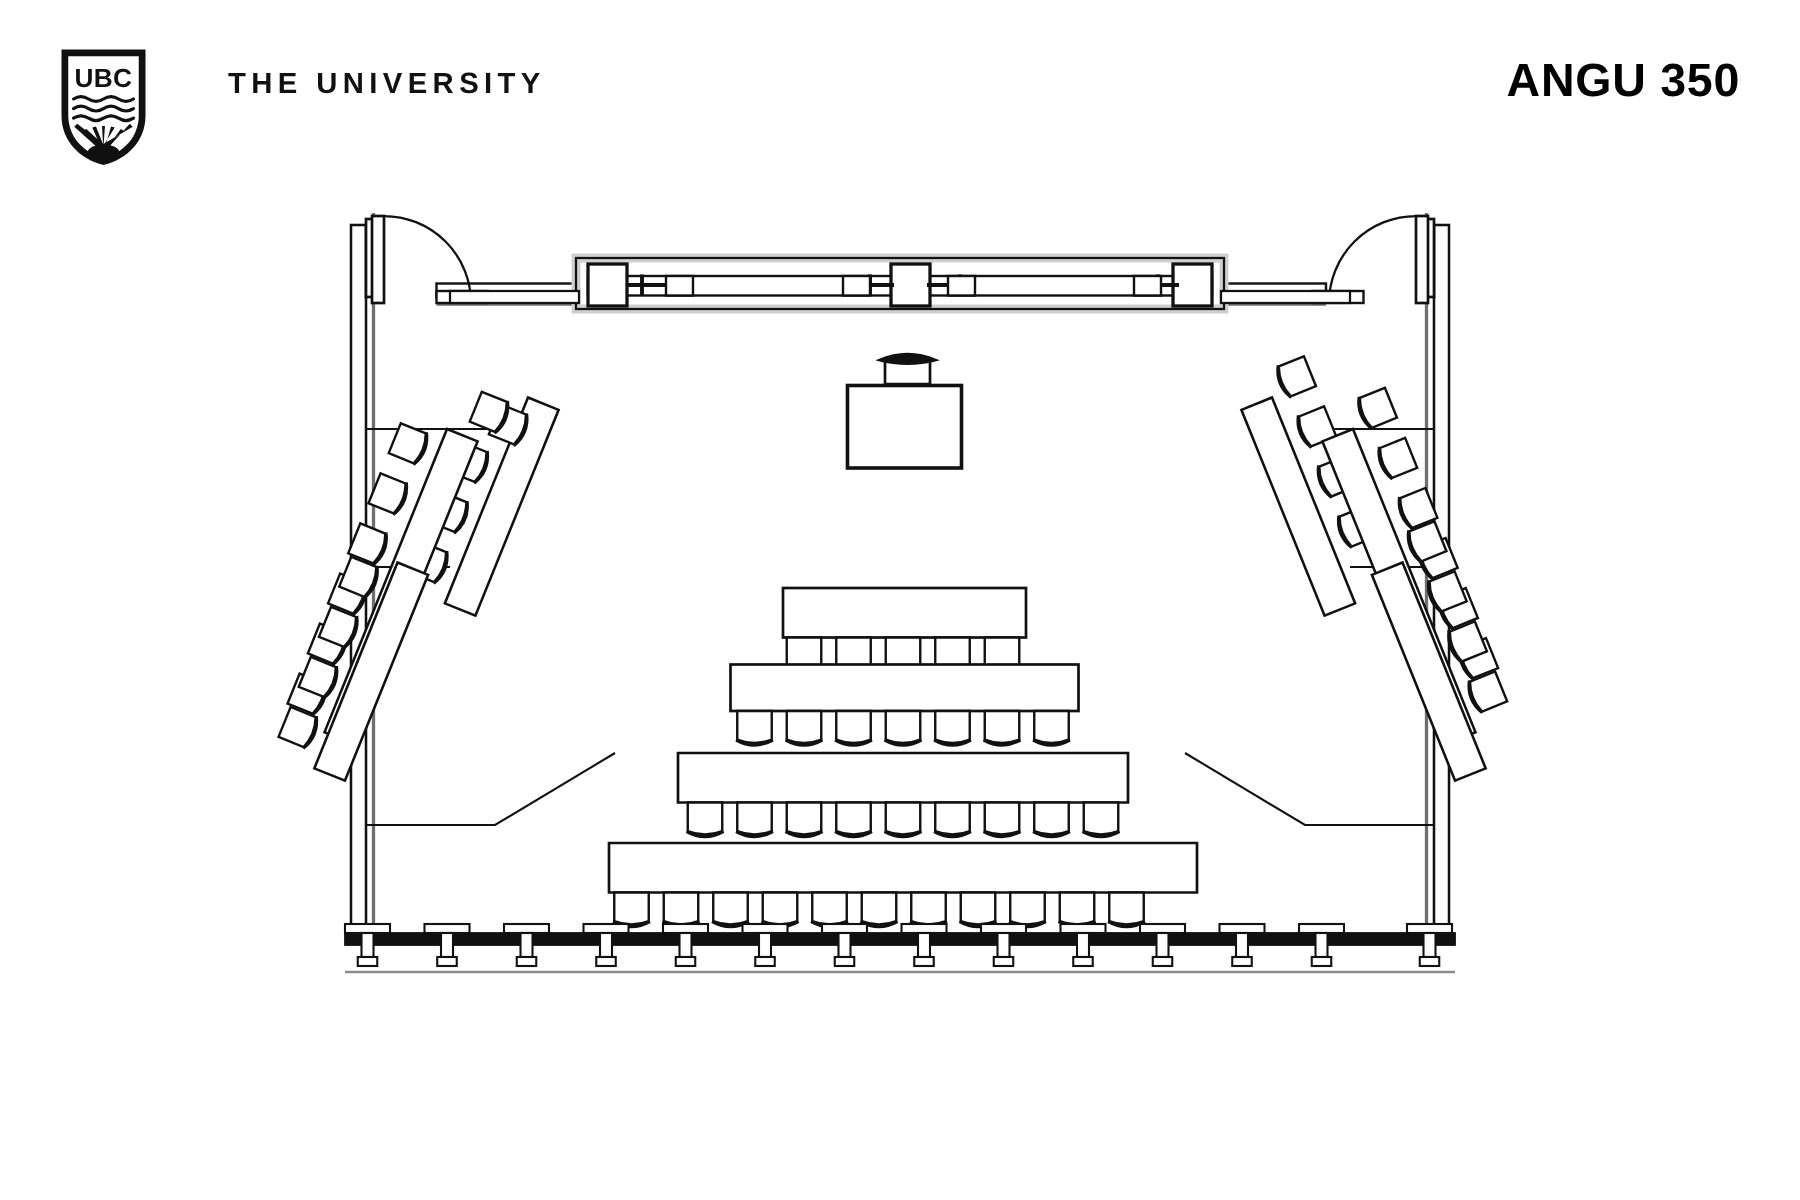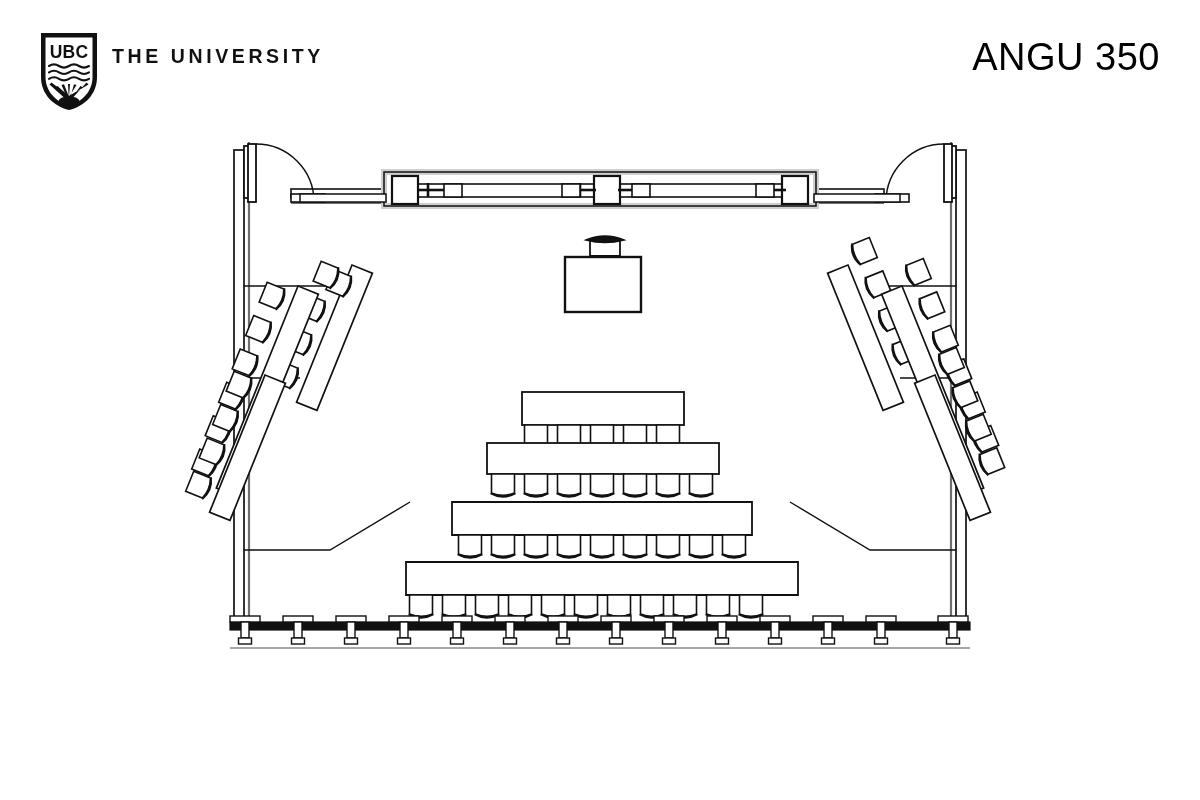--- a/index.html
+++ b/index.html
@@ -28,41 +28,41 @@
     left: 38px; top: 30px;
     display: flex;
     align-items: flex-start;
   }
   #crest {
     width: 62px;
     height: 82px;
     flex: 0 0 auto;
   }
   #wordmark {
-    margin-left: 12px;
+    margin-left: 52px;
     padding-top: 11px;
     color: #000000;
     text-align: center;
   }
   .wordmark-line {
     font-family: "Liberation Sans", sans-serif;
     font-size: 19.5px;
     font-weight: bold;
     letter-spacing: 3.6px;
     line-height: 30px;
     white-space: nowrap;
     color: #111111;
   }
   #room-title {
     position: absolute;
     right: 40px;
     top: 36px;
     font-family: "Liberation Sans", sans-serif;
-    font-size: 38px;
-    font-weight: normal;
+    font-size: 31px;
+    font-weight: bold;
     letter-spacing: 0.5px;
     color: #000000;
     white-space: nowrap;
   }
 
   
   #plan-wrap {
     position: absolute;
     left: 0;
     top: 110px;

